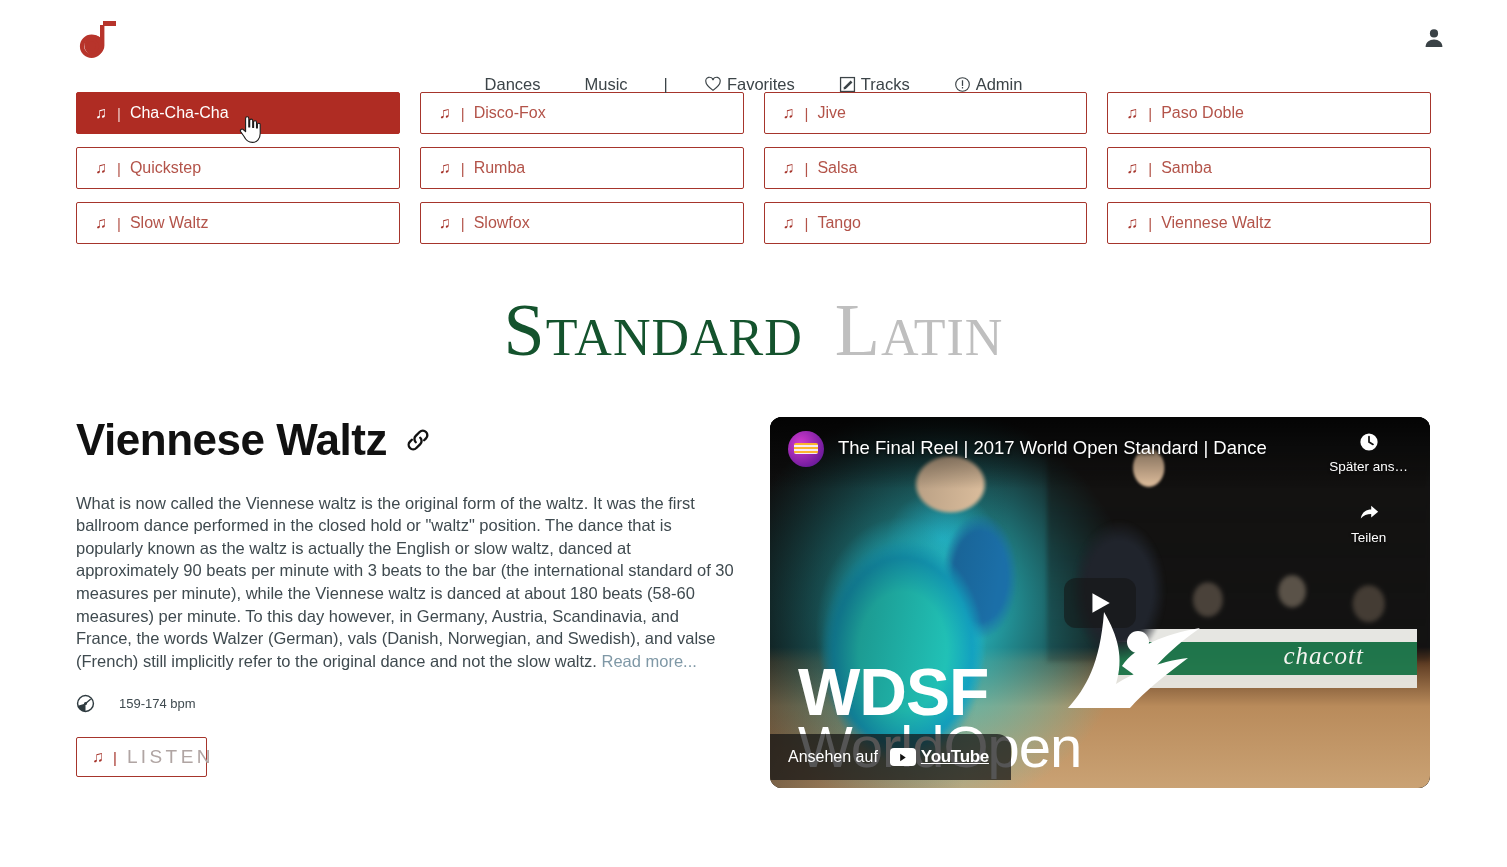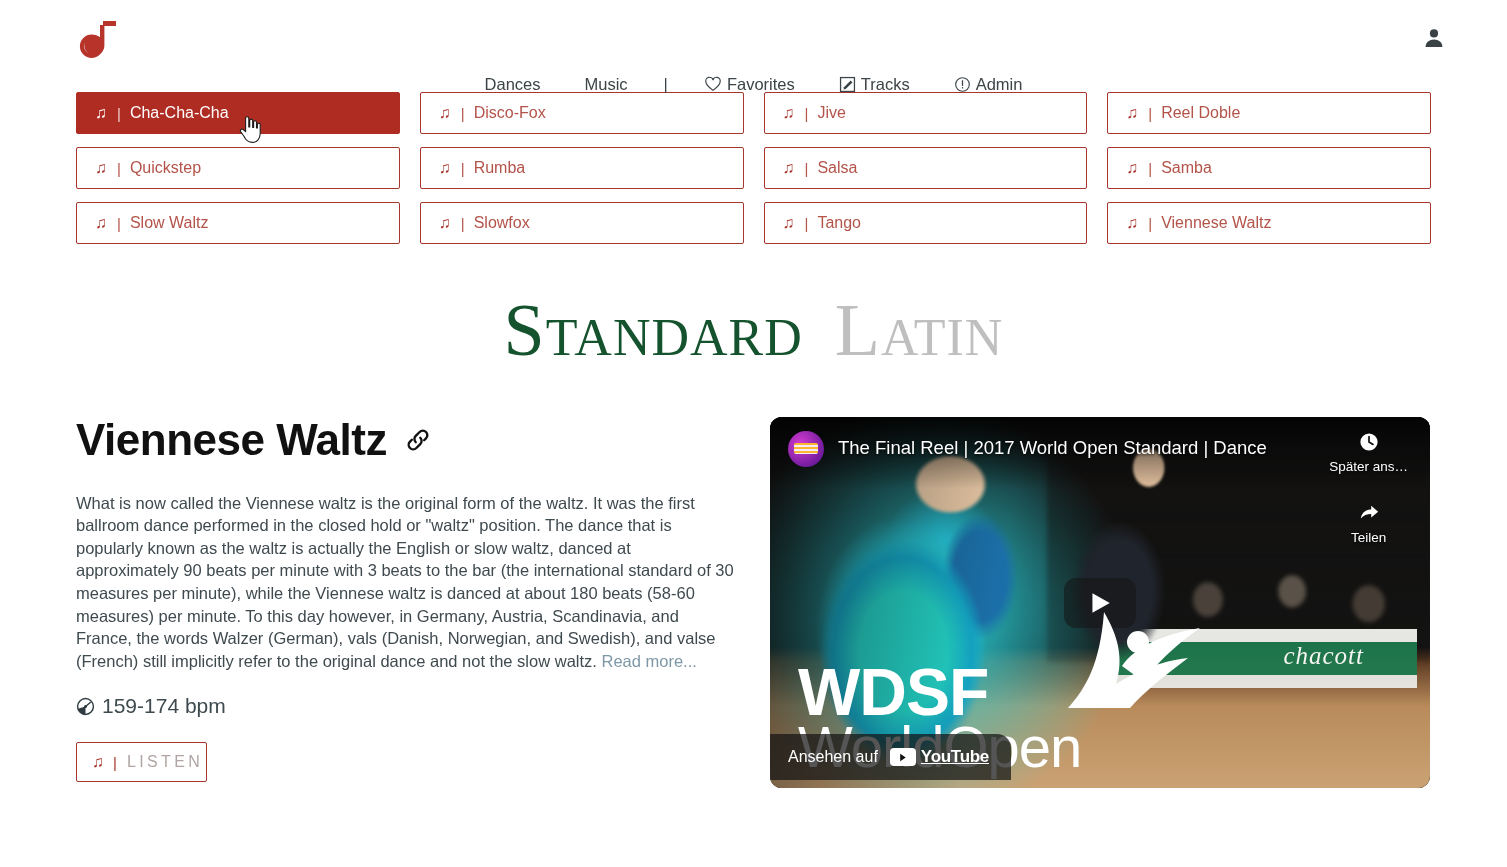--- a/index.html
+++ b/index.html
@@ -142,44 +142,44 @@
     font-size: 16.5px;
     line-height: 22.6px;
     color: #3f4a4f;
     margin: 0;
     max-width: 665px;
   }
   .read-more { color: #7f98a6; text-decoration: none; cursor: pointer; text-align: center; }
 
   .bpm {
     margin-top: 22px;
-    font-size: 21px;
+    font-size: 13px;
     color: #3f4a4f;
     display: flex;
     align-items: center;
-    gap: 7px;
+    gap: 24px;
   }
 
   .listen-btn {
     margin-top: 24px;
     width: 131px;
     height: 40px;
     border: 1px solid #a6352c;
     background: #fff;
     border-radius: 2px;
     display: inline-flex;
     align-items: center;
     padding-left: 15px;
     cursor: pointer;
   }
   .listen-btn .note { color: #a6352c; display: inline-flex; }
   .listen-btn .bar { color: #a6352c; margin: 0 10px 0 9px; font-size: 15px; }
   .listen-btn .lbl {
     color: #b0a5a3;
-    font-size: 16px;
+    font-size: 19px;
     letter-spacing: 3.4px;
   }
 
   
   .video {
     position: relative;
     width: 660px;
     height: 371px;
     border-radius: 12px;
     overflow: hidden;
@@ -404,21 +404,21 @@
     <span>Disco-Fox</span>
   </a>
   <a class="dance-btn" href="#">
     <span class="note">♫</span>
     <span class="bar">|</span>
     <span>Jive</span>
   </a>
   <a class="dance-btn" href="#">
     <span class="note">♫</span>
     <span class="bar">|</span>
-    <span>Reel Doble</span>
+    <span>Paso Doble</span>
   </a>
 
   <a class="dance-btn" href="#">
     <span class="note">♫</span>
     <span class="bar">|</span>
     <span>Quickstep</span>
   </a>
   <a class="dance-btn" href="#">
     <span class="note">♫</span>
     <span class="bar">|</span>

